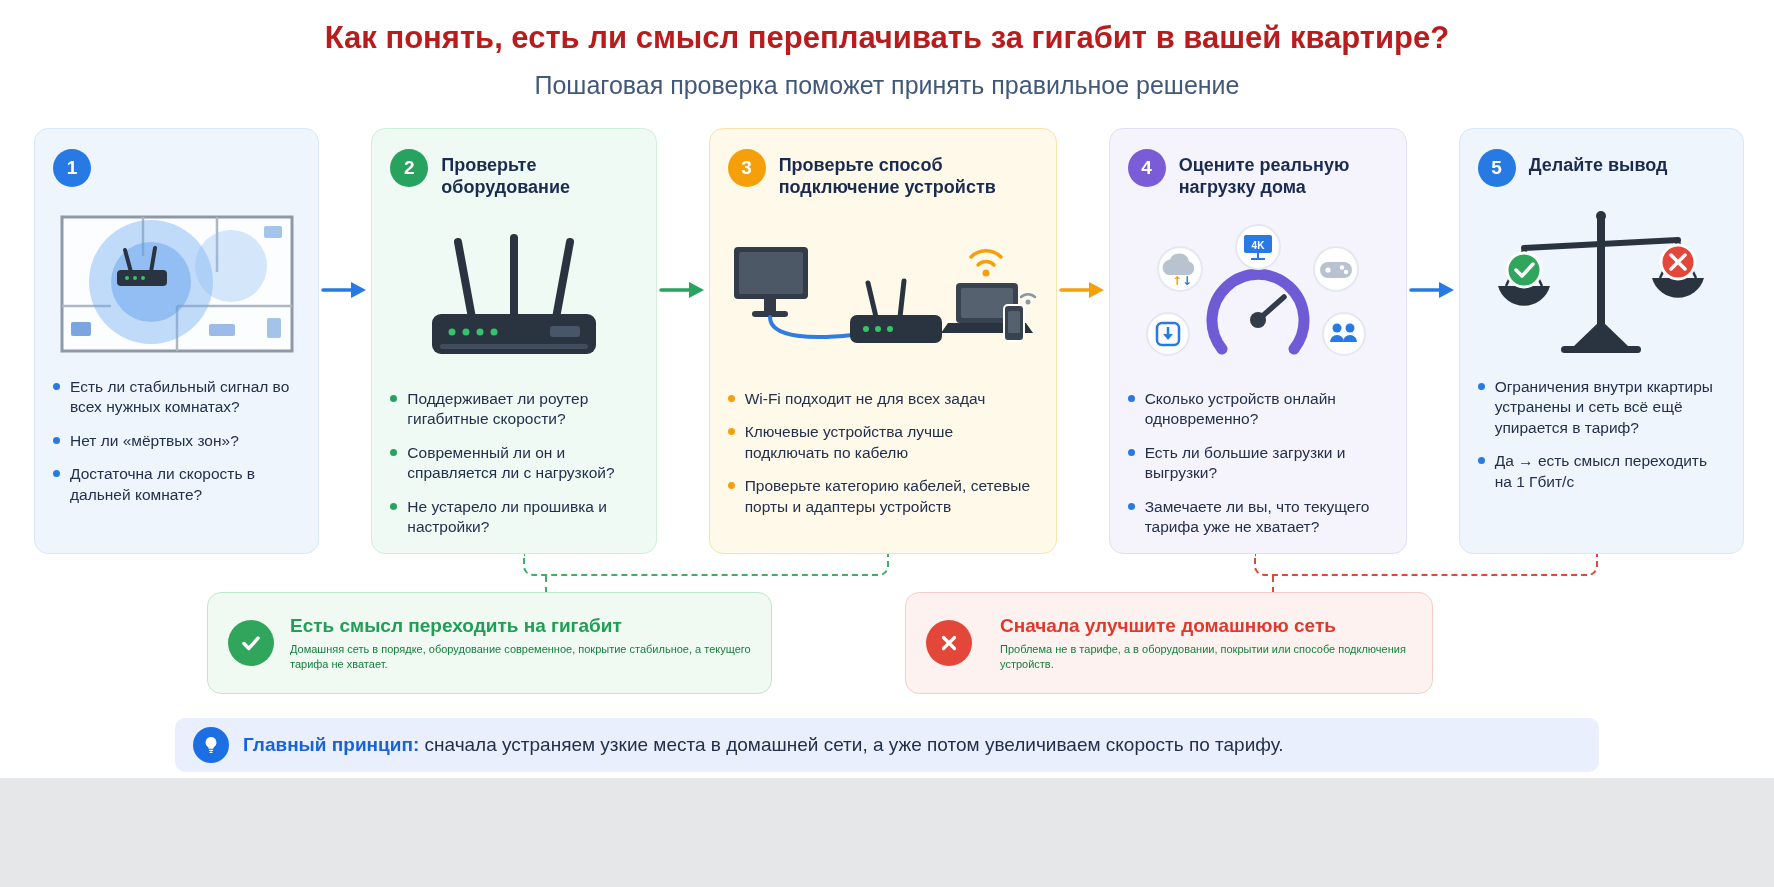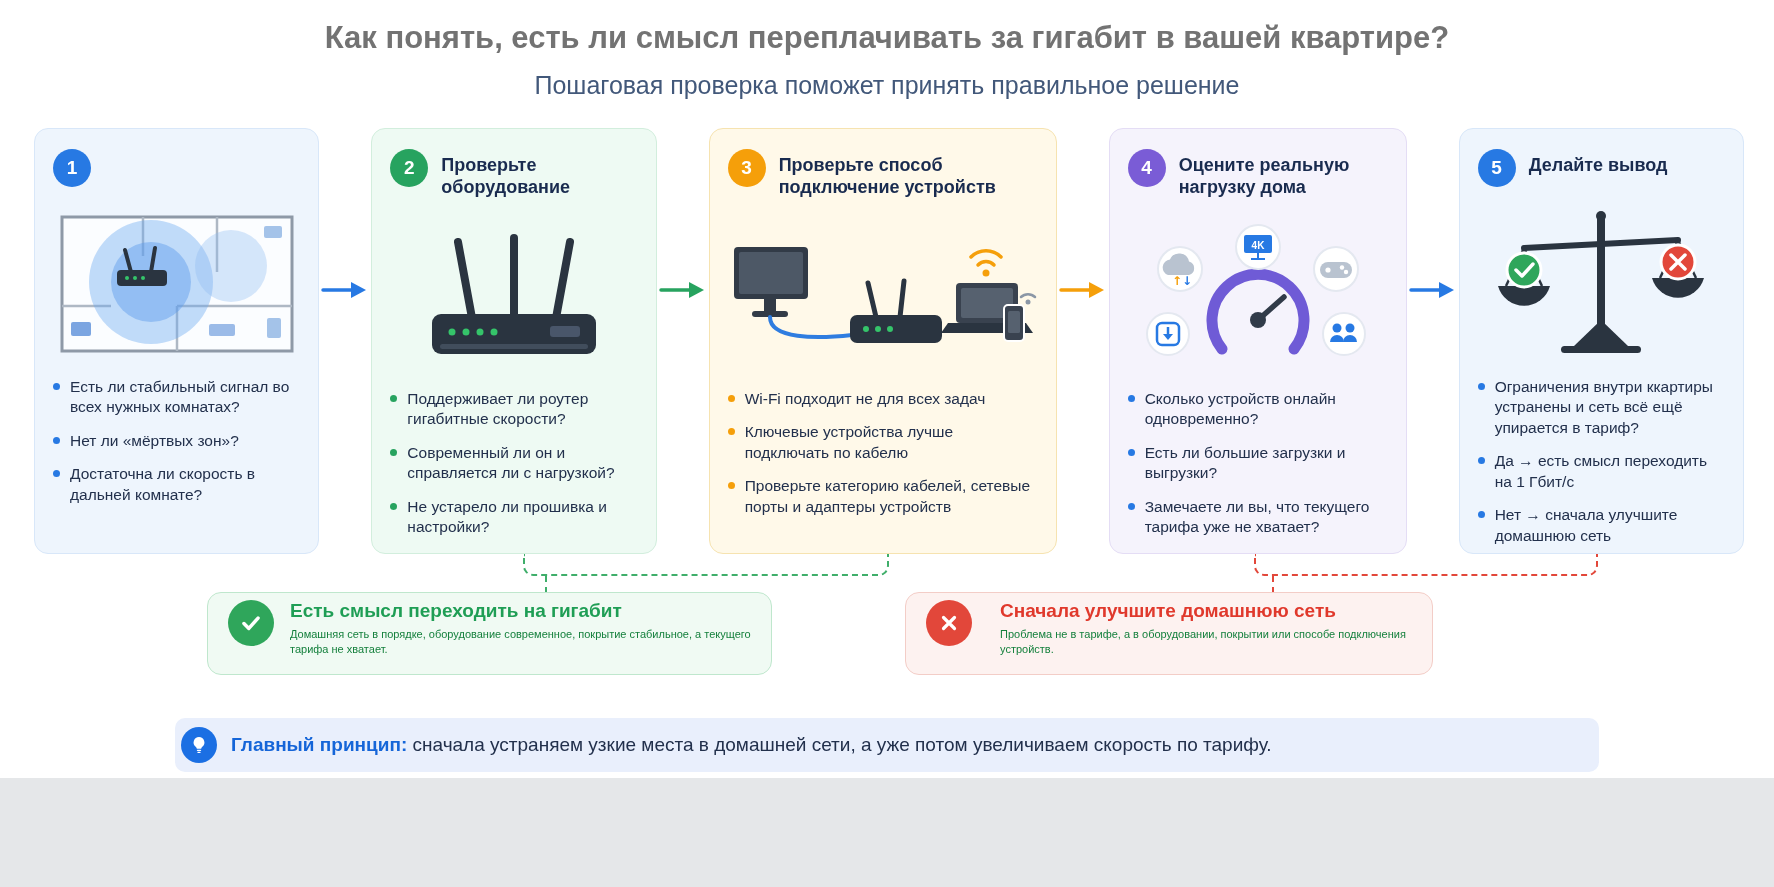--- a/index.html
+++ b/index.html
@@ -4,21 +4,21 @@
 <style>
   * { box-sizing: border-box; }
   body { margin: 0; background: #fff; }
   .page {
     position: relative; width: 1774px; height: 887px; background: #ffffff;
     font-family: "Liberation Sans", "DejaVu Sans", sans-serif; color: #22304c; overflow: hidden;
   }
 
   
   .header { position: absolute; top: 20px; left: 0; right: 0; text-align: center; }
-  .title { margin: 0; font-size: 31px; font-weight: 700; color: #737373; }
+  .title { margin: 0; font-size: 31px; font-weight: 700; color: #b91c1c; }
   .subtitle { margin: 15px 0 0; font-size: 25px; color: #42587a; }
 
   
   .steps { position: absolute; top: 128px; left: 34px; right: 30px; height: 426px; display: flex; }
   .card { flex: 1 1 0; border-radius: 14px; padding: 20px 18px; }
   .card.step-3 { flex-grow: 1.15; }
   .step-1, .step-5 { background: #eef5fd; border: 1px solid #d8e7f9; }
   .step-2 { background: #eefaf3; border: 1px solid #d2eedd; }
   .step-3 { background: #fff9e9; border: 1px solid #f6e3b0; }
   .step-4 { background: #f5f3fc; border: 1px solid #e4ddf5; }
@@ -51,34 +51,34 @@
 
   
   .bracket { position: absolute; top: 554px; height: 22px; border: 2px dashed; border-top: none; border-radius: 0 0 10px 10px; }
   .bracket-green { left: 523px; width: 366px; border-color: #3fae6a; }
   .bracket-red { left: 1254px; width: 344px; border-color: #e2473a; }
   .drop { position: absolute; top: 576px; height: 17px; width: 0; border-left: 2px dashed; }
   .drop-green { left: 545px; border-color: #3fae6a; }
   .drop-red { left: 1272px; border-color: #e2473a; }
 
   
-  .outcome { position: absolute; top: 592px; height: 83px; border-radius: 14px; display: flex; align-items: flex-start; gap: 16px; padding: 7px 20px; }
+  .outcome { position: absolute; top: 592px; height: 102px; border-radius: 14px; display: flex; align-items: center; gap: 16px; padding: 16px 20px; }
   .outcome-green { left: 207px; width: 565px; background: #f0faf3; border: 1.5px solid #bfe7cd; }
   .outcome-red { left: 905px; width: 528px; background: #fdf2f0; border: 1.5px solid #f3cdc7; gap: 28px; }
   .badge { width: 46px; height: 46px; border-radius: 50%; flex: none; display: flex; align-items: center; justify-content: center; }
   .badge-green { background: #2fa65b; }
   .badge-red { background: #e2473a; }
   .outcome-title { font-size: 19px; font-weight: 700; margin: 0 0 5px; }
   .outcome-green .outcome-title { color: #1f9e55; }
   .outcome-red .outcome-title { color: #e0392c; }
   .outcome-text { font-size: 11px; color: #15803d; line-height: 1.35; }
 
   
   .principle { position: absolute; top: 718px; left: 175px; width: 1424px; height: 54px; background: #e9effc; border-radius: 10px;
-    display: flex; align-items: center; gap: 14px; padding: 0 6px; }
+    display: flex; align-items: center; gap: 14px; padding: 0 18px; }
   .bulb { width: 36px; height: 36px; border-radius: 50%; background: #1b6fe3; display: flex; align-items: center; justify-content: center; flex: none; }
   .principle p { margin: 0; font-size: 19px; color: #22304c; }
   .principle strong { color: #1565d8; font-weight: 700; }
 
   .footer-strip { position: absolute; left: 0; right: 0; top: 778px; bottom: 0; background: #e5e7e9; }
 </style>
 </head>
 <body>
 
 <div class="page">
@@ -341,24 +341,20 @@
       </div>
       <ul class="bullets">
         <li>
             <span class="dot"></span>
             <span>Ограничения внутри ккартиры устранены и сеть всё ещё упирается в тариф?</span>
           </li>
         <li>
             <span class="dot"></span>
             <span>Да → есть смысл переходить на 1 Гбит/с</span>
           </li>
-        <li>
-            <span class="dot"></span>
-            <span>Нет → сначала улучшите домашнюю сеть</span>
-          </li>
       </ul>
     </section>
 
   </div>
 
   <div class="bracket bracket-green"></div>
   <div class="drop drop-green"></div>
   <div class="bracket bracket-red"></div>
   <div class="drop drop-red"></div>
 

